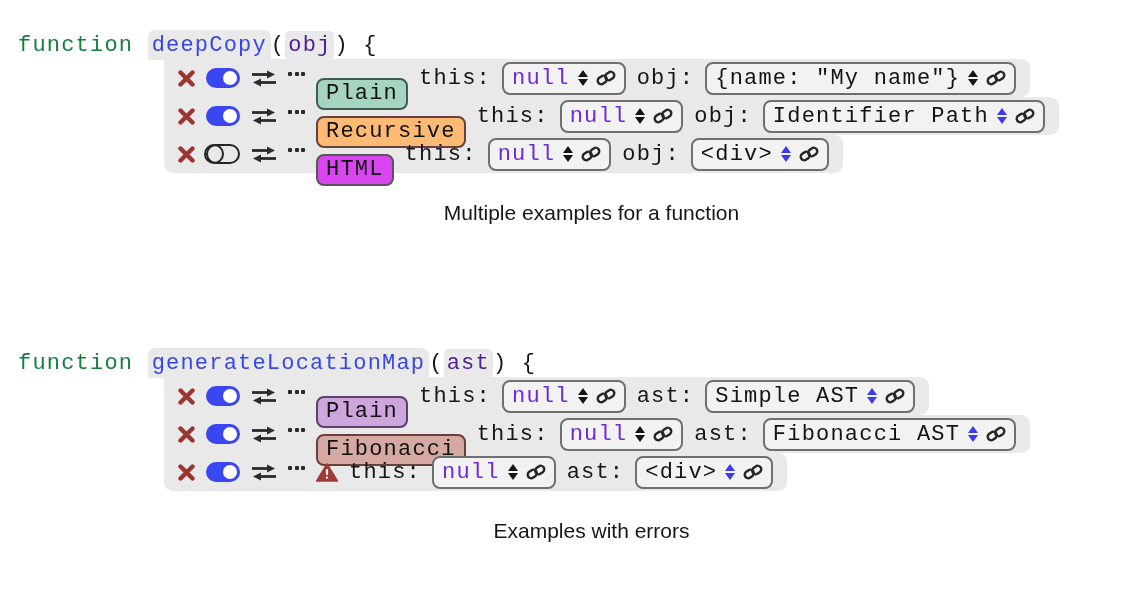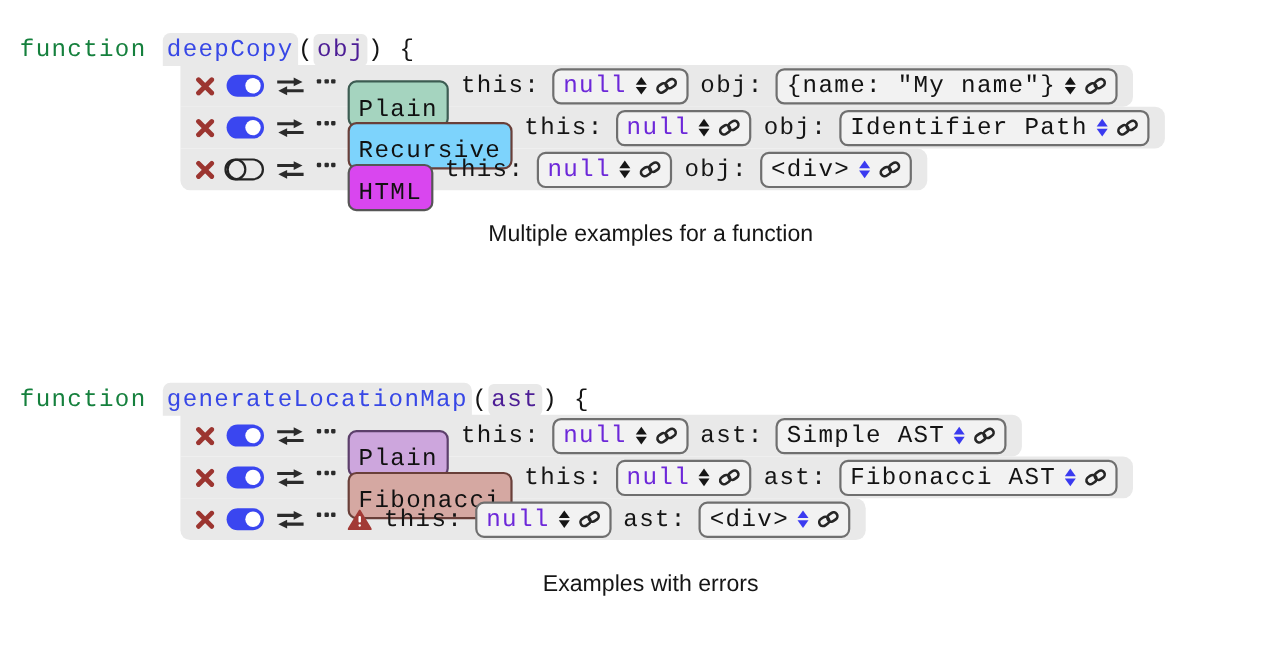--- a/index.html
+++ b/index.html
@@ -34,21 +34,21 @@
   .toggle.off { border:2.5px solid #242424; background:transparent; }
   .toggle.off .knob { position:absolute; left:-4px; top:-2.5px; width:20px; height:20px; border-radius:50%; border:2.5px solid #242424; background:transparent; }
 
   
   .dots { display:inline-flex; gap:2.5px; margin-top:-8px; }
   .dots i { width:4px; height:4px; background:#2b2b2b; border-radius:1px; }
 
   
   .badge {
     font-size:22px; letter-spacing:1.2px; color:#111;
-    border:2.2px solid; border-radius:8px; padding:12px 8px 2px 8px;margin-top:32px;
+    border:2.2px solid; border-radius:8px; padding:1px 8px 2px 8px;margin-top:32px;
   }
 
   .lbl { font-size:22px; letter-spacing:1.2px; color:#151515; }
 
   
   .vbox {
     display:inline-flex; align-items:center; gap:8px;
     background:#f2f2f2; border:2px solid #6f6f6f; border-radius:8px;
     padding:2px 8px; font-size:22px; letter-spacing:1.2px; color:#131313;
   }
@@ -156,21 +156,21 @@
               </g>
               <polygon points="16,0.5 24,4.5 16,8.5" fill="#2b2b2b"></polygon>
               <polygon points="10,8.5 2,12.5 10,16.5" fill="#2b2b2b"></polygon>
             </svg>
           </span>
         <span class="dots">
             <i></i>
             <i></i>
             <i></i>
           </span>
-        <span class="badge" style="background:#7dd3fc;border-color:#693f39">Recursive</span>
+        <span class="badge" style="background:#fdba74;border-color:#693f39">Recursive</span>
         <span class="lbl">this:</span>
         <span class="vbox">
           <span class="val muted">null</span>
           <span class="stepper black">
               <i class="up"></i>
               <i class="dn"></i>
             </span>
           <span class="icon">
               <svg width="20" height="16" viewBox="0 0 20 16">
                 <g fill="none" stroke="#262626" stroke-width="2.4">

